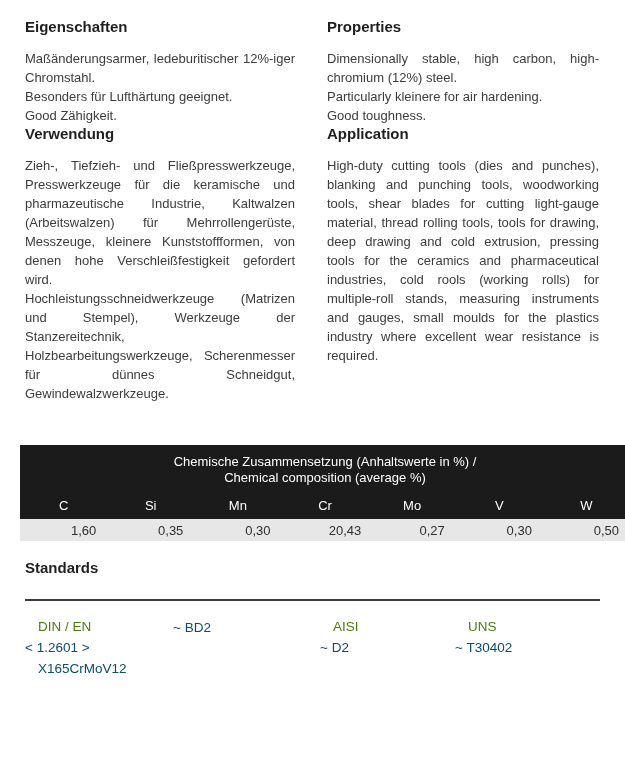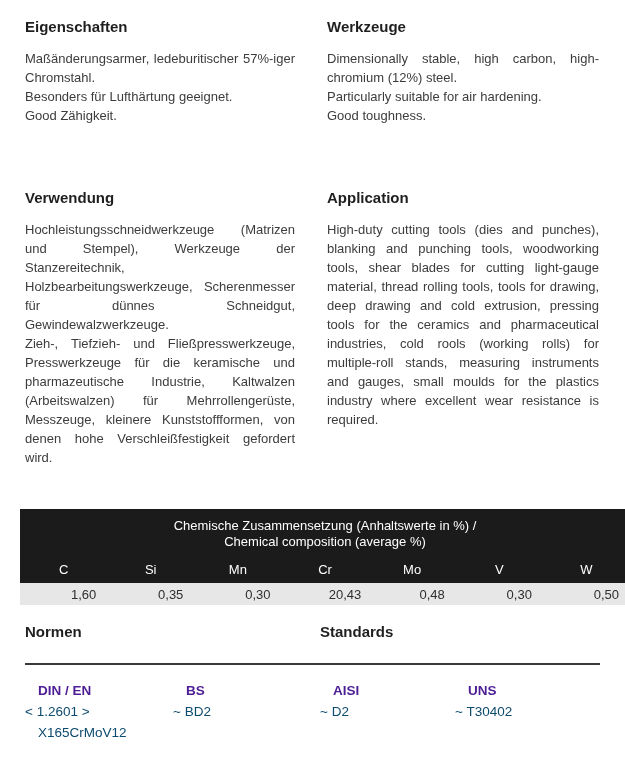--- a/index.html
+++ b/index.html
@@ -27,21 +27,21 @@
     color: #1f1f1f;
     letter-spacing: 0;
   }
   .body-text p {
     margin: 0;
     font-size: 13px;
     line-height: 19px;
     text-align: justify;
     color: #3c3c3c;
   }
-  .section-gap { margin-top: 64px; }
+  .section-gap { }
 
   
   .chem-table { margin: 42px 0 0 20px; width: 610px; }
   .chem-head {
     background: #1b1b1b;
     color: #ffffff;
     padding-top: 9px;
   }
   .chem-title { text-align: center; font-size: 13px; line-height: 16px; }
   .chem-cols {
@@ -71,63 +71,63 @@
     margin: 9px 25px 0 25px;
     border-bottom: 2px solid #3a3a3a;
   }
   .std-grid {
     display: grid;
     grid-template-columns: 148px 147px 135px 1fr;
     margin-left: 25px;
     margin-top: 16px;
   }
   .std-col .std-name {
-    font-weight: bold;
+    font-weight: normal;
     font-size: 13.5px;
-    color: #4c1d95;
+    color: #4d7c0f;
     line-height: 20px;
     padding-left: 13px;
   }
   .std-col .std-line {
     font-size: 13.5px;
     line-height: 21px;
     color: #0c4a6e;
   }
   .std-col .std-line.indent { padding-left: 13px; }
 </style>
 </head>
 <body>
 
 <div class="page">
 
   <div class="cols">
     <div>
       <h2>Eigenschaften</h2>
       <div class="body-text">
-        <p>Maßänderungsarmer, ledeburitischer 57%-iger Chromstahl.</p>
+        <p>Maßänderungsarmer, ledeburitischer 12%-iger Chromstahl.</p>
         <p>Besonders für Lufthärtung geeignet.</p>
         <p>Good Zähigkeit.</p>
       </div>
     </div>
     <div>
-      <h2>Werkzeuge</h2>
+      <h2>Properties</h2>
       <div class="body-text">
         <p>Dimensionally stable, high carbon, high-chromium (12%) steel.</p>
-        <p>Particularly suitable for air hardening.</p>
+        <p>Particularly kleinere for air hardening.</p>
         <p>Good toughness.</p>
       </div>
     </div>
   </div>
 
   <div class="cols section-gap">
     <div>
       <h2>Verwendung</h2>
       <div class="body-text">
+        <p>Zieh-, Tiefzieh- und Fließpresswerkzeuge, Presswerkzeuge für die keramische und pharmazeutische Industrie, Kaltwalzen (Arbeitswalzen) für Mehrrollengerüste, Messzeuge, kleinere Kunststoffformen, von denen hohe Verschleißfestigkeit gefordert wird.</p>
         <p>Hochleistungsschneidwerkzeuge (Matrizen und Stempel), Werkzeuge der Stanzereitechnik, Holzbearbeitungswerkzeuge, Scherenmesser für dünnes Schneidgut, Gewindewalzwerkzeuge.</p>
-        <p>Zieh-, Tiefzieh- und Fließpresswerkzeuge, Presswerkzeuge für die keramische und pharmazeutische Industrie, Kaltwalzen (Arbeitswalzen) für Mehrrollengerüste, Messzeuge, kleinere Kunststoffformen, von denen hohe Verschleißfestigkeit gefordert wird.</p>
       </div>
     </div>
     <div>
       <h2>Application</h2>
       <div class="body-text">
         <p>High-duty cutting tools (dies and punches), blanking and punching tools, woodworking tools, shear blades for cutting light-gauge material, thread rolling tools, tools for drawing, deep drawing and cold extrusion, pressing tools for the ceramics and pharmaceutical industries, cold rools (working rolls) for multiple-roll stands, measuring instruments and gauges, small moulds for the plastics industry where excellent wear resistance is required.</p>
       </div>
     </div>
   </div>
 
@@ -143,40 +143,38 @@
         <div>Mo</div>
         <div>V</div>
         <div>W</div>
       </div>
     </div>
     <div class="chem-vals">
       <div>1,60</div>
       <div>0,35</div>
       <div>0,30</div>
       <div>20,43</div>
-      <div>0,48</div>
+      <div>0,27</div>
       <div>0,30</div>
       <div>0,50</div>
     </div>
   </div>
 
   <div class="std-heads">
-    <h2>Normen</h2>
     <h2>Standards</h2>
   </div>
   <div class="std-rule"></div>
 
   <div class="std-grid">
     <div class="std-col">
       <div class="std-name">DIN / EN</div>
       <div class="std-line">&lt; 1.2601 &gt;</div>
       <div class="std-line indent">X165CrMoV12</div>
     </div>
     <div class="std-col">
-      <div class="std-name">BS</div>
       <div class="std-line">~ BD2</div>
     </div>
     <div class="std-col">
       <div class="std-name">AISI</div>
       <div class="std-line">~ D2</div>
     </div>
     <div class="std-col">
       <div class="std-name">UNS</div>
       <div class="std-line">~ T30402</div>
     </div>

